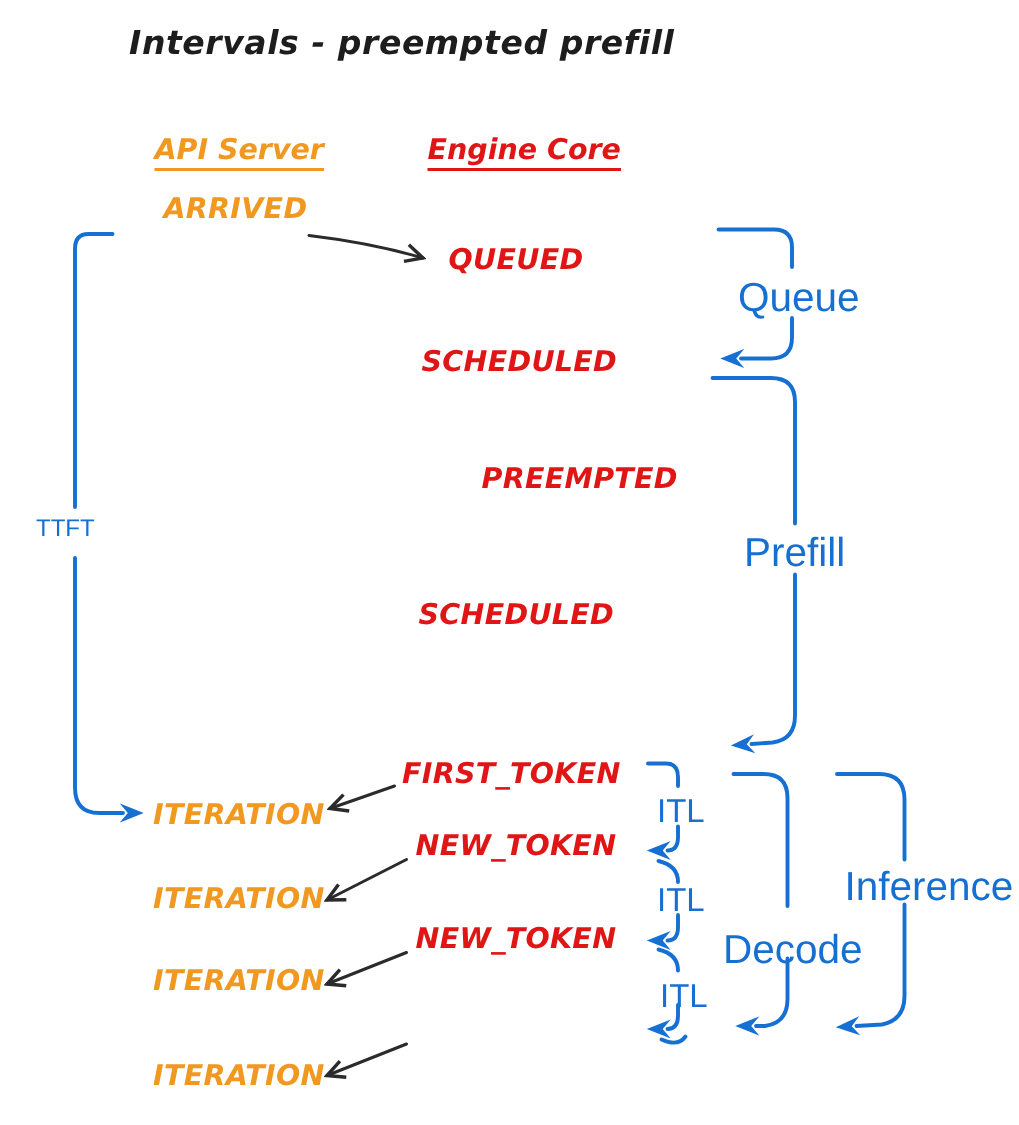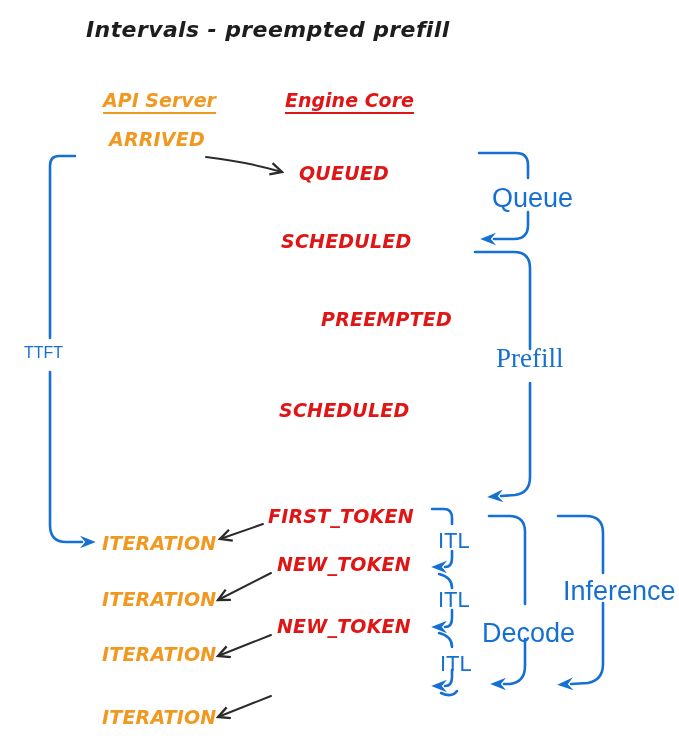--- a/index.html
+++ b/index.html
@@ -103,20 +103,20 @@
   <div class="hand ev engine" style="left:299px;top:162px;">QUEUED</div>
   <div class="hand ev engine" style="left:281px;top:230px;">SCHEDULED</div>
   <div class="hand ev engine" style="left:277px;top:308px;margin-left:44px;">PREEMPTED</div>
   <div class="hand ev engine" style="left:279px;top:399px;">SCHEDULED</div>
   <div class="hand ev engine" style="left:268px;top:505px;">FIRST_TOKEN</div>
   <div class="hand ev engine" style="left:277px;top:553px;">NEW_TOKEN</div>
   <div class="hand ev engine" style="left:277px;top:615px;">NEW_TOKEN</div>
 
   <div class="label ivl" style="left:24px;top:344px;font-size:16px;">TTFT</div>
   <div class="label ivl" style="left:492px;top:183px;">Queue</div>
-  <div class="label ivl" style="left:496px;top:343px;font-family:Liberation Serif, serif;">Prefill</div>
+  <div class="label ivl" style="left:496px;top:353px;">Prefill</div>
   <div class="label ivl" style="left:438px;top:528px;font-size:22px;">ITL</div>
   <div class="label ivl" style="left:438px;top:587px;font-size:22px;">ITL</div>
   <div class="label ivl" style="left:440px;top:651px;font-size:22px;">ITL</div>
   <div class="label ivl" style="left:482px;top:618px;">Decode</div>
   <div class="label ivl" style="left:551px;top:576px;margin-left:12px;">Inference</div>
 
 </div>
 
 </body></html>

